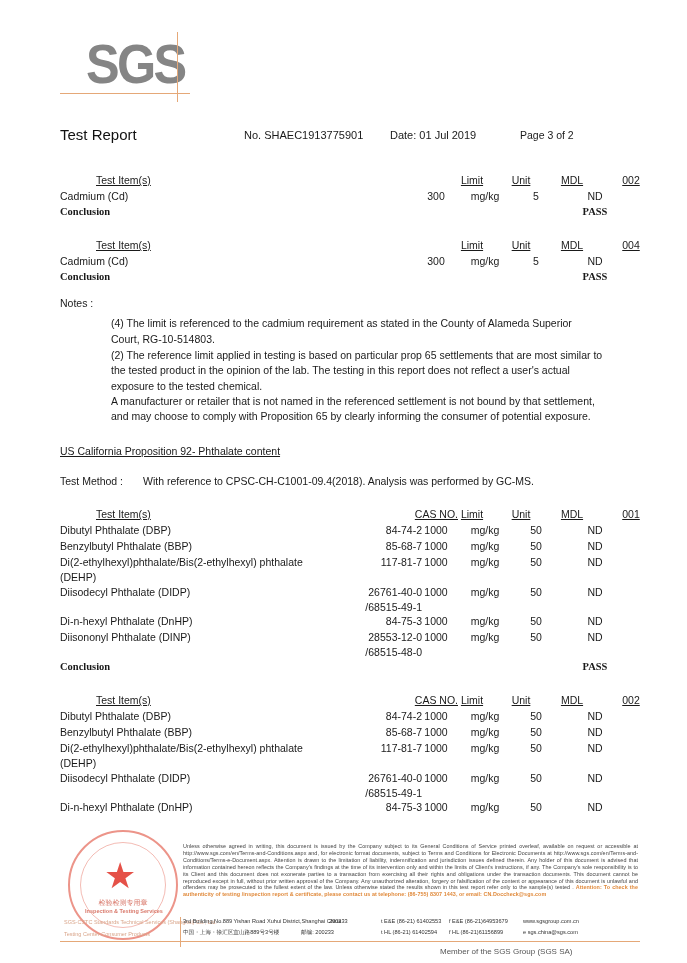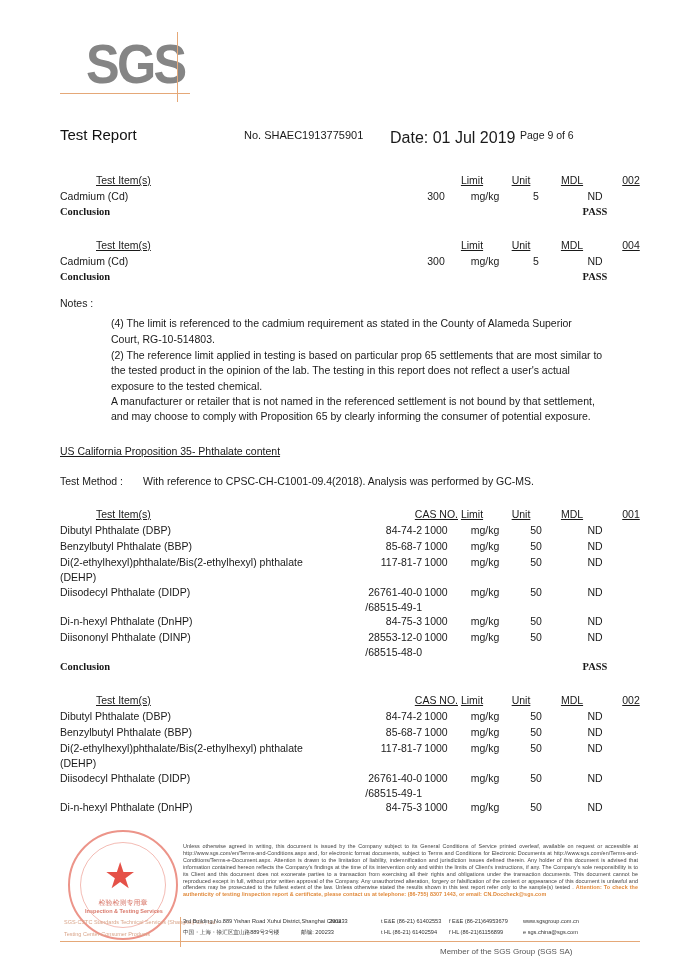--- a/index.html
+++ b/index.html
@@ -11,21 +11,21 @@
 
   
   .logo { left: 60px; top: 32px; width: 150px; height: 70px; }
   .logo-text { position: absolute; left: 26px; top: 4px; font-family: "Liberation Sans", sans-serif; font-weight: bold; font-size: 56px; letter-spacing: -3px; color: #858585; transform: scaleX(0.9); transform-origin: left top; line-height: 56px; }
   .logo-hline { position: absolute; left: 0; top: 61px; width: 130px; height: 1px; background: #e5a878; }
   .logo-vline { position: absolute; left: 117px; top: 0; width: 1px; height: 70px; background: #e5a878; }
 
   
   .hdr-title { left: 60px; top: 126px; font-size: 15px; color: #111; }
   .hdr-no { left: 244px; top: 129px; font-size: 11px; }
-  .hdr-date { left: 390px; top: 129px; font-size: 16px; }
+  .hdr-date { left: 390px; top: 129px; font-size: 11px; }
   .hdr-page { left: 520px; top: 129px; font-size: 10.5px; }
 
   
   .row { position: absolute; left: 0; width: 687px; height: 14px; }
   .row span { position: absolute; white-space: nowrap; }
   .c-item { left: 60px; }
   .c-cas { left: 342px; width: 80px; text-align: right; }
   .c-limit { left: 418px; width: 36px; text-align: center; }
   .c-unit { left: 463px; width: 44px; text-align: center; }
   .c-mdl { left: 514px; width: 44px; text-align: center; }
@@ -59,21 +59,21 @@
 
 <div class="abs logo">
   <div class="logo-text">SGS</div>
   <div class="logo-hline"></div>
   <div class="logo-vline"></div>
 </div>
 
 <div class="abs hdr-title">Test Report</div>
 <div class="abs hdr-no">No. SHAEC1913775901</div>
 <div class="abs hdr-date">Date: 01 Jul 2019</div>
-<div class="abs hdr-page">Page 9 of 6</div>
+<div class="abs hdr-page">Page 3 of 2</div>
 
 <div>
   <div class="row" style="top:174px">
     <span class="c-item u">Test Item(s)</span>
     <span class="c-limit u">Limit</span>
     <span class="c-unit u">Unit</span>
     <span class="c-mdl u">MDL</span>
     <span class="c-res u">002</span>
   </div>
   <div class="row" style="top:190px">
@@ -112,21 +112,21 @@
 
 <div class="abs notes-label">Notes :</div>
 <div class="abs note-line" style="top:317px">(4) The limit is referenced to the cadmium requirement as stated in the County of Alameda Superior</div>
 <div class="abs note-line" style="top:333px">Court, RG-10-514803.</div>
 <div class="abs note-line" style="top:349px">(2) The reference limit applied in testing is based on particular prop 65 settlements that are most similar to</div>
 <div class="abs note-line" style="top:364px">the tested product in the opinion of the lab. The testing in this report does not reflect a user's actual</div>
 <div class="abs note-line" style="top:380px">exposure to the tested chemical.</div>
 <div class="abs note-line" style="top:395px">A manufacturer or retailer that is not named in the referenced settlement is not bound by that settlement,</div>
 <div class="abs note-line" style="top:410px">and may choose to comply with Proposition 65 by clearly informing the consumer of potential exposure.</div>
 
-<div class="abs section-title">US California Proposition 35- Phthalate content</div>
+<div class="abs section-title">US California Proposition 92- Phthalate content</div>
 <div class="abs method">
   <span class="lbl">Test Method :</span><span>With reference to CPSC-CH-C1001-09.4(2018). Analysis was performed by GC-MS.</span>
 </div>
 
 <div>
   <div class="row" style="top:508px">
     <span class="c-item u">Test Item(s)</span>
     <span class="c-cas u">CAS NO.</span>
     <span class="c-limit u">Limit</span>
     <span class="c-unit u">Unit</span>

